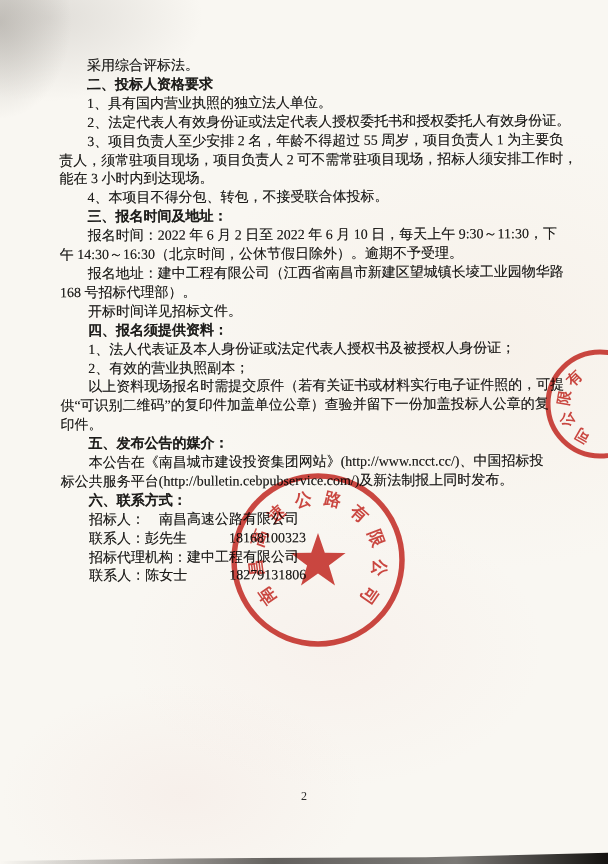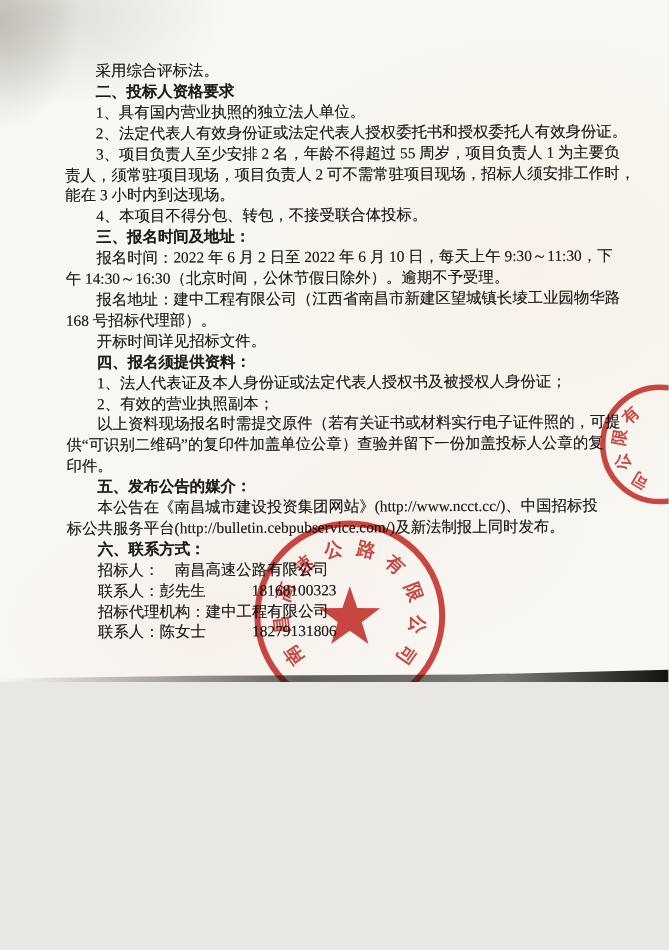--- a/index.html
+++ b/index.html
@@ -1,18 +1,18 @@
 <!DOCTYPE html>
 <html><head>
 <meta charset="utf-8">
 <style>
   html,body{margin:0;padding:0;background:#e9e7e2;}
   .page{
     position:relative;
-    width:608px;height:620px;
+    width:608px;height:864px;
     margin:0 auto;
     background:
       radial-gradient(ellipse 220px 120px at 8% 2%, rgba(160,155,150,.28), rgba(160,155,150,0) 70%),
       radial-gradient(ellipse 300px 200px at 55% 75%, rgba(235,190,185,.10), rgba(235,190,185,0) 70%),
       radial-gradient(ellipse 260px 160px at 30% 92%, rgba(230,185,180,.12), rgba(230,185,180,0) 70%),
       radial-gradient(ellipse 400px 300px at 80% 40%, rgba(245,235,225,.5), rgba(245,235,225,0) 75%),
       #f9f7f2;
     overflow:hidden;
     font-family:"Liberation Serif","DejaVu Serif",serif;
   }

